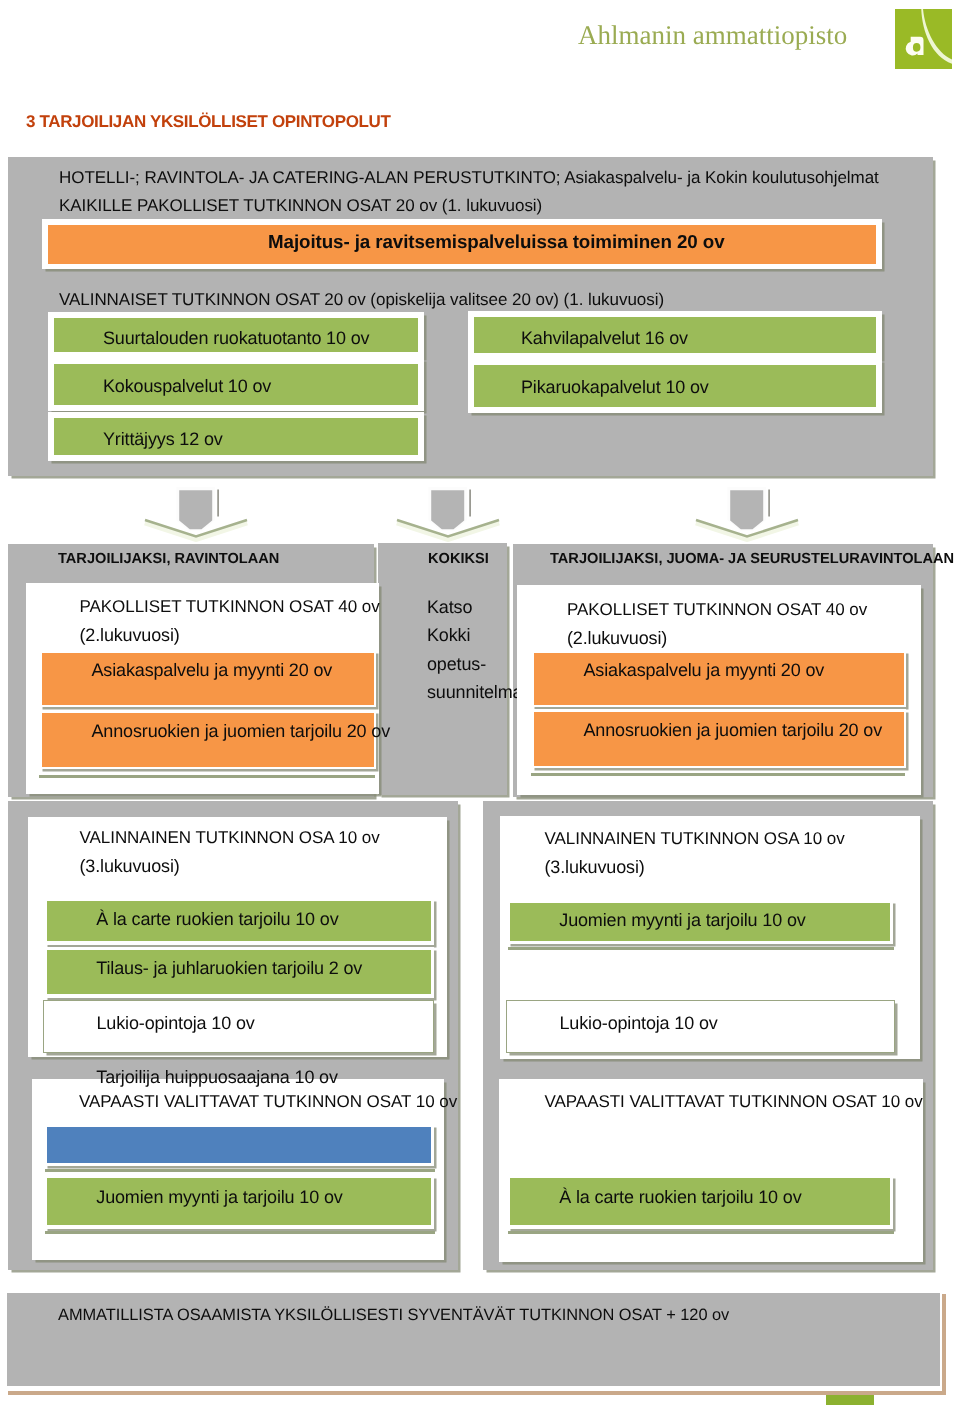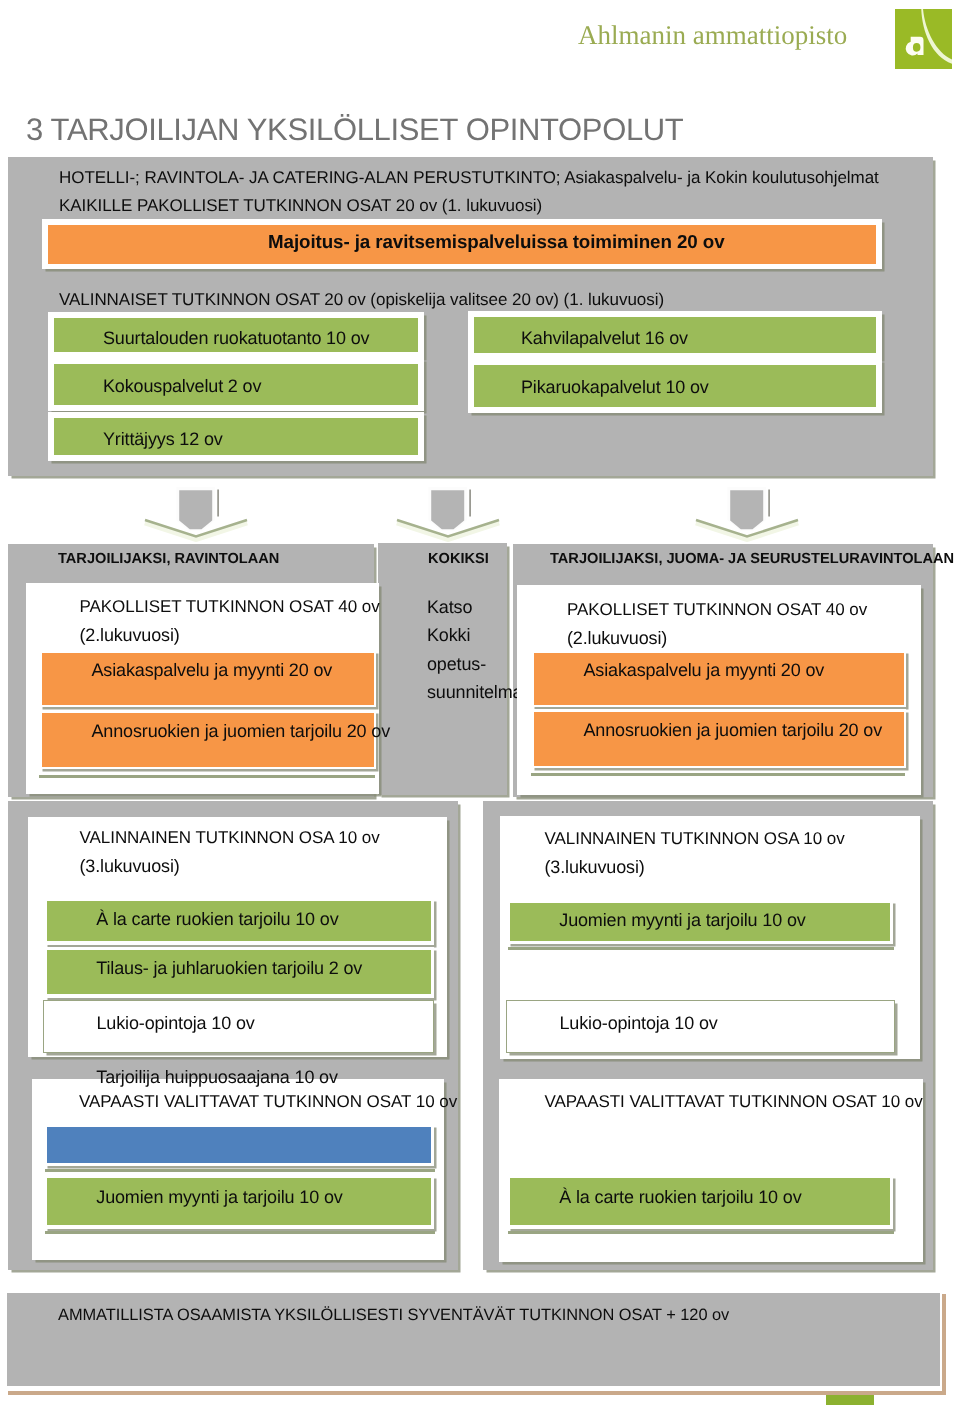--- a/index.html
+++ b/index.html
@@ -3,21 +3,21 @@
 <meta charset="utf-8">
 <style>
   html,body{margin:0;padding:0;background:#ffffff;}
   body{width:960px;height:1407px;font-family:"Liberation Sans",sans-serif;position:relative;overflow:hidden;
        -webkit-font-smoothing:antialiased;text-rendering:geometricPrecision;}
   .abs{position:absolute;box-sizing:border-box;}
 
   
   #brand{left:578px;top:20px;font-family:"Liberation Serif",serif;font-size:27px;color:#9aab52;white-space:nowrap;}
   #logo{left:895px;top:9px;width:57px;height:60px;}
-  #page-title{left:26px;top:112px;font-size:31px;letter-spacing:-0.35px;font-weight:normal;color:#737373;white-space:nowrap;}
+  #page-title{left:26px;top:112px;font-size:17px;letter-spacing:-0.35px;font-weight:bold;color:#c2410c;white-space:nowrap;}
 
   
   .gray{background:#b3b3b3;}
   .wbox{background:#ffffff;}
   .green{background:#9bbb59;}
   .orange{background:#f79646;}
   .blue{background:#4f81bd;}
 
   .sh{box-shadow:3px 3px 0 -0.5px rgba(132,138,116,.75);}
 
@@ -47,21 +47,21 @@
 <div class="t tb" style="left:232px;top:231px;font-size:18.75px;letter-spacing:-0.08px;">Majoitus- ja ravitsemispalveluissa toimiminen 20 ov</div>
 
 <div class="t tu" style="left:23px;top:290px;">VALINNAISET TUTKINNON OSAT 20 ov (opiskelija valitsee 20 ov) (1. lukuvuosi)</div>
 
 <div id="opt-left">
     <div class="abs wbox sh" style="left:48px;top:312px;width:376px;height:46px;"></div>
     <div class="abs green" style="left:54px;top:318px;width:364px;height:34px;"></div>
     <div class="t" style="left:67px;top:327.6px;">Suurtalouden ruokatuotanto 10 ov</div>
     <div class="abs wbox sh" style="left:48px;top:358px;width:376px;height:53px;"></div>
     <div class="abs green" style="left:54px;top:364px;width:364px;height:41px;"></div>
-    <div class="t" style="left:67px;top:375.6px;">Kokouspalvelut 2 ov</div>
+    <div class="t" style="left:67px;top:375.6px;">Kokouspalvelut 10 ov</div>
     <div class="abs wbox sh" style="left:48px;top:412px;width:376px;height:49px;"></div>
     <div class="abs green" style="left:54px;top:418px;width:364px;height:37px;"></div>
     <div class="t" style="left:67px;top:429.2px;">Yrittäjyys 12 ov</div>
   </div>
 <div id="opt-right">
     <div class="abs wbox sh" style="left:468px;top:311px;width:414px;height:48px;"></div>
     <div class="abs green" style="left:474px;top:317px;width:402px;height:36px;"></div>
     <div class="t" style="left:485px;top:328.1px;">Kahvilapalvelut 16 ov</div>
     <div class="abs wbox sh" style="left:468px;top:359px;width:414px;height:54px;"></div>
     <div class="abs green" style="left:474px;top:365px;width:402px;height:42px;"></div>

